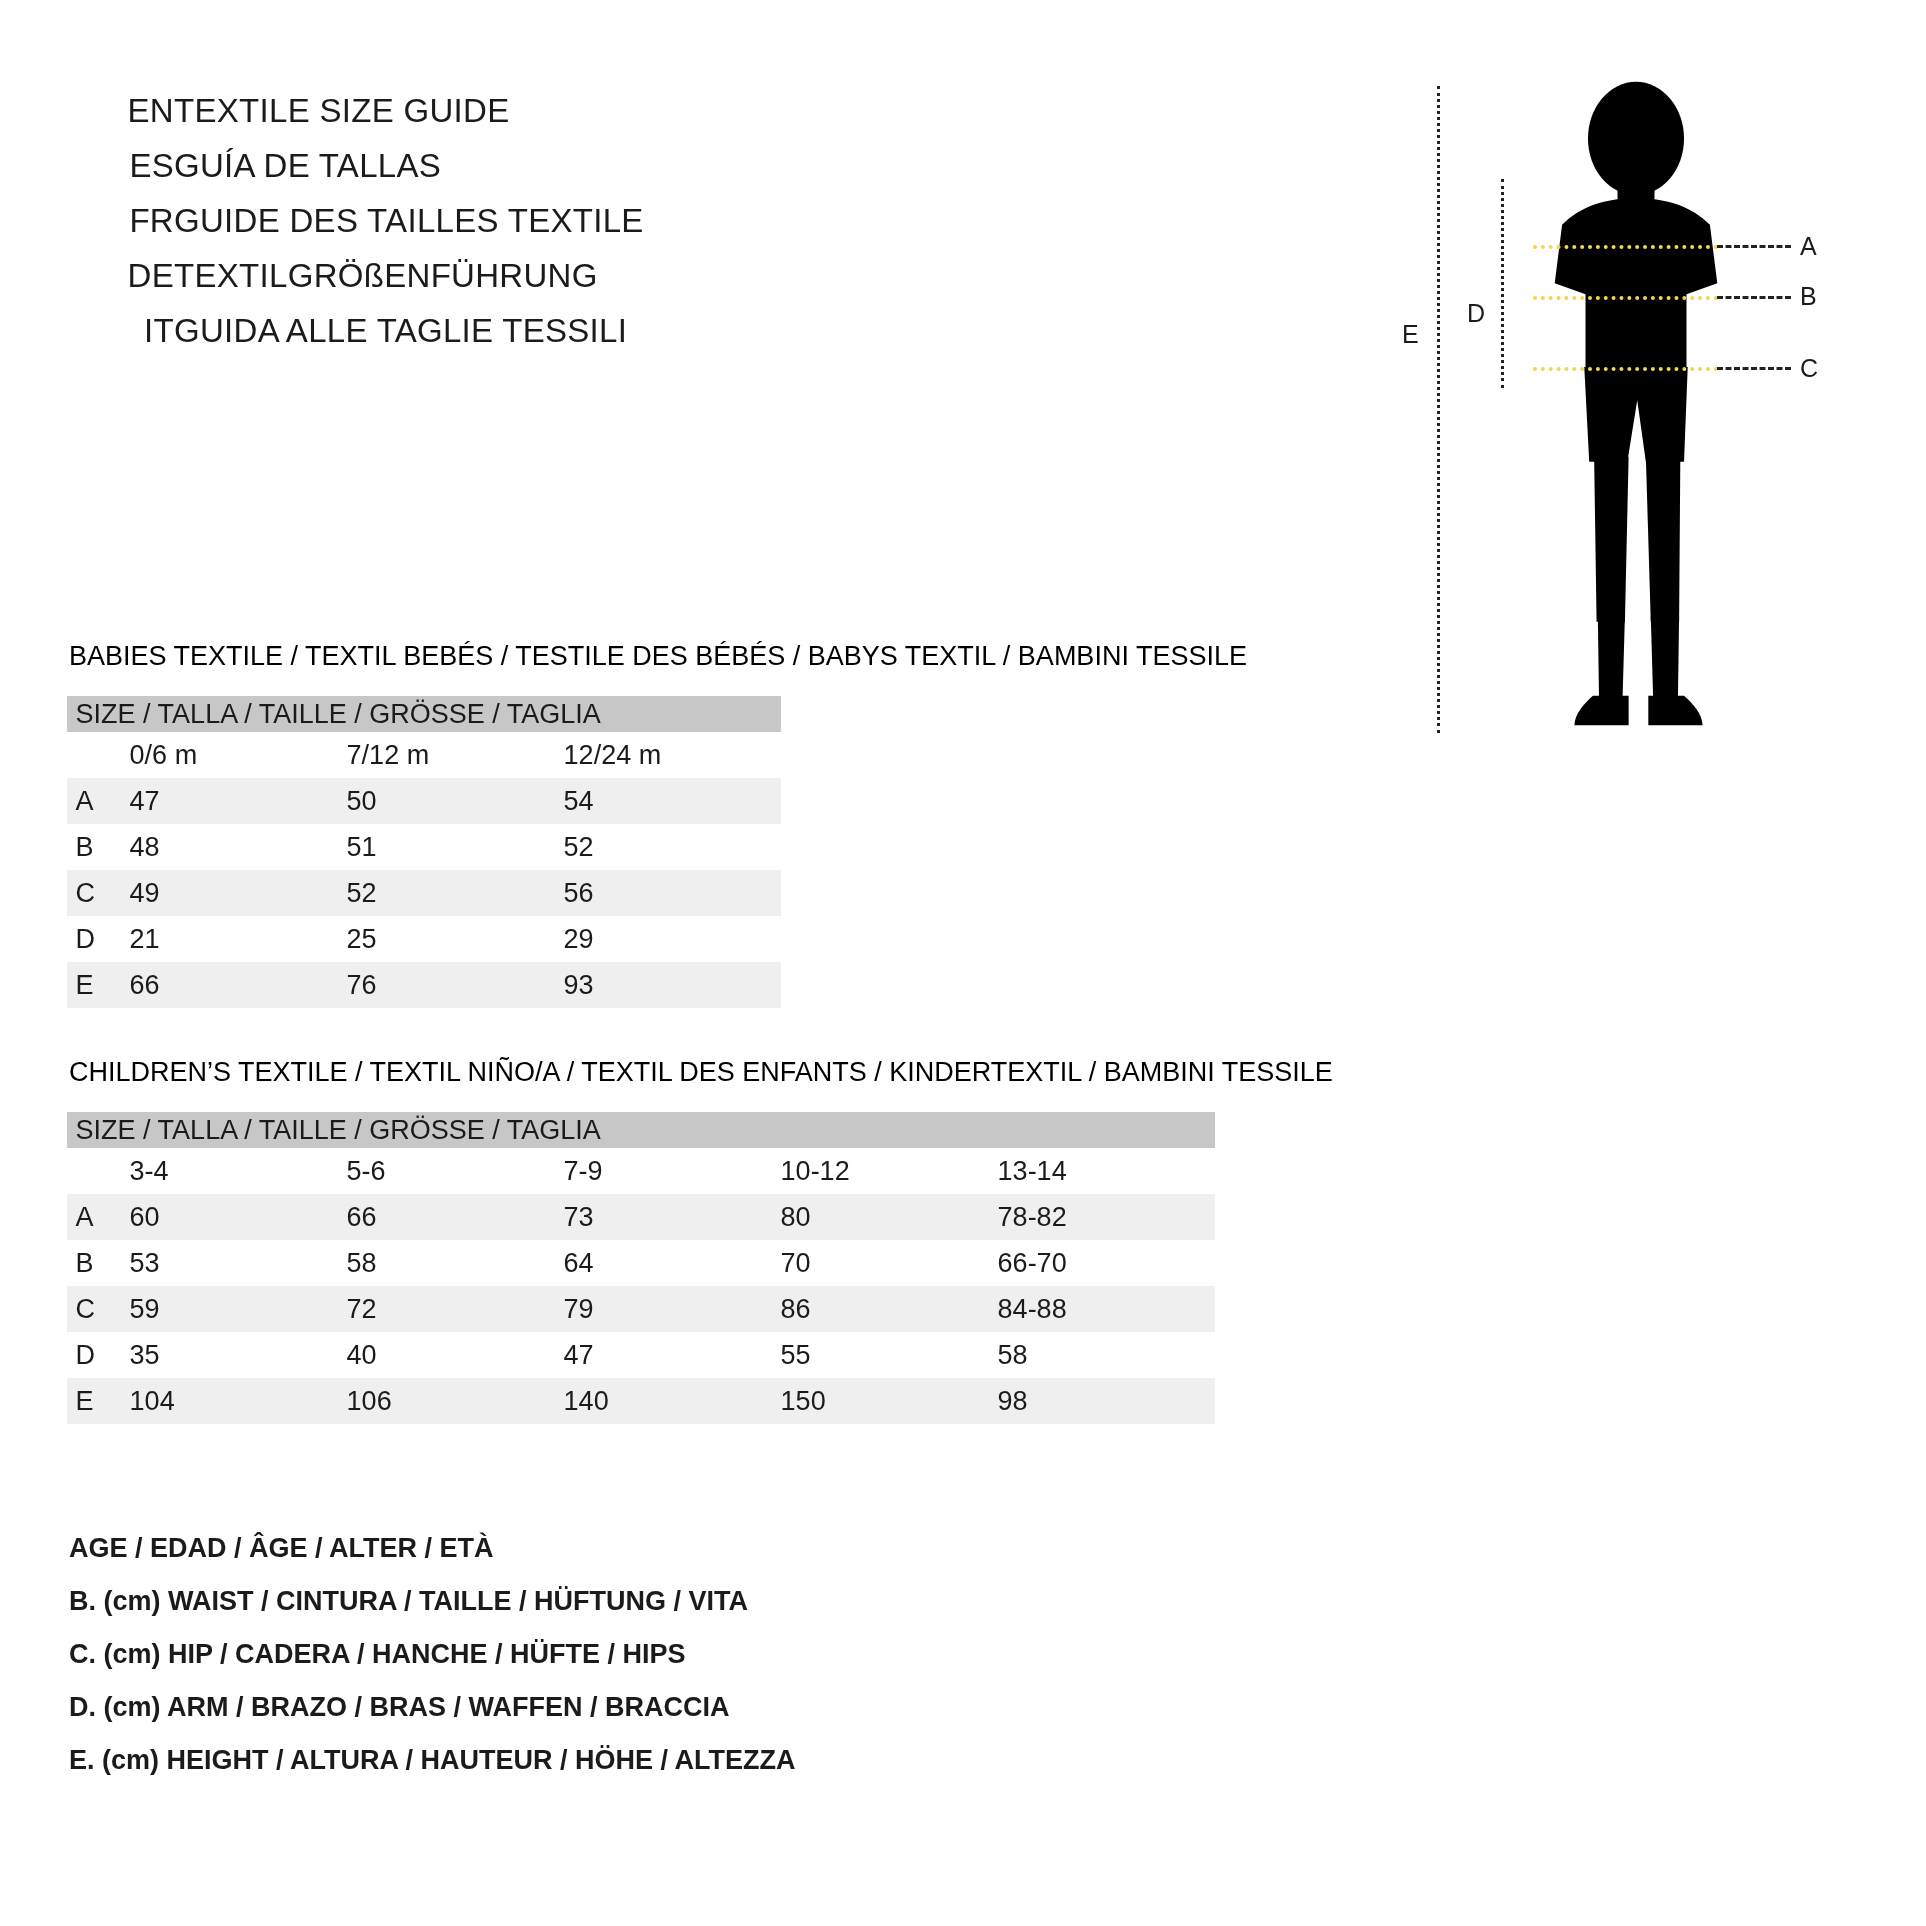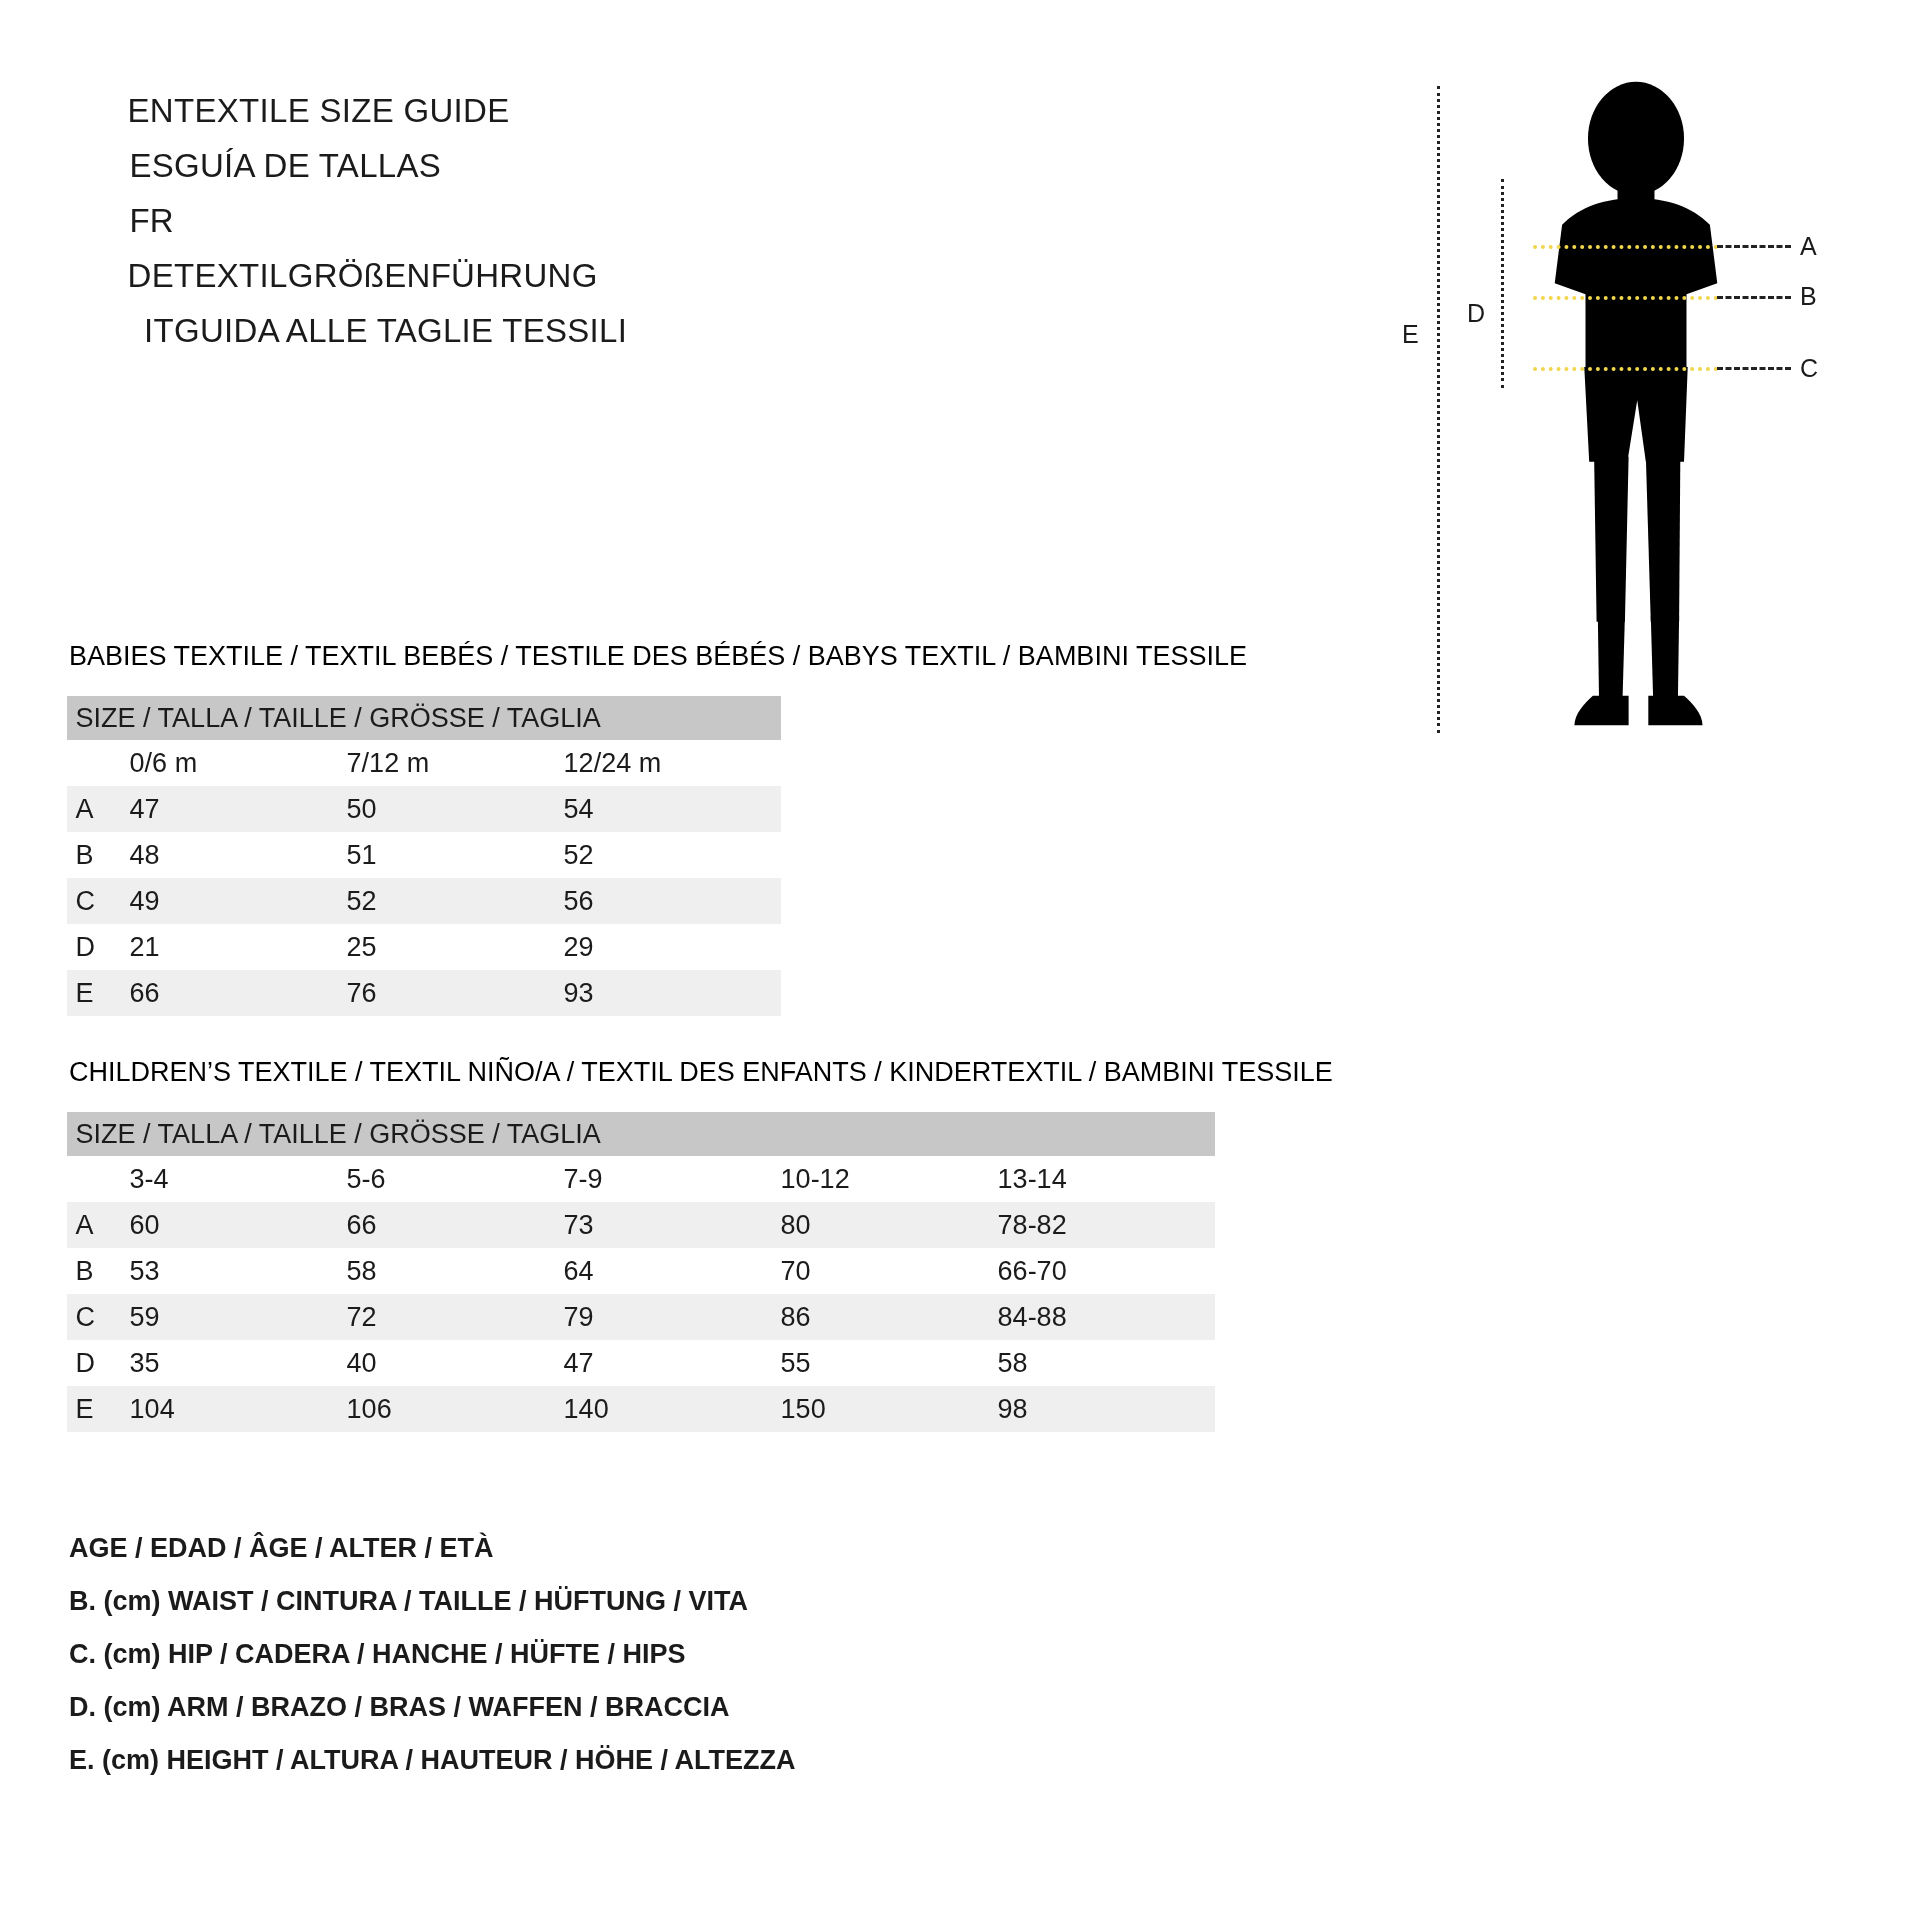--- a/index.html
+++ b/index.html
@@ -100,21 +100,21 @@
   .size-table td, .size-table th {
     padding: 0;
     font-weight: normal;
     text-align: left;
     height: 46px;
     vertical-align: middle;
   }
   .hdr-band td {
     background: #c7c7c7;
     font-size: 27px;
-    height: 44px;
+    height: 36px;
     padding-left: 8.6px;
   }
   .row-shade td {
     background: #efefef;
   }
   .row-plain td {
     background: #ffffff;
   }
   .col-label {
     width: 54px;
@@ -154,20 +154,21 @@
     <div class="lang-row">
       <div class="lang-code">EN</div>
       <div class="lang-text">TEXTILE SIZE GUIDE</div>
     </div>
     <div class="lang-row">
       <div class="lang-code">ES</div>
       <div class="lang-text">GUÍA DE TALLAS</div>
     </div>
     <div class="lang-row">
       <div class="lang-code">FR</div>
+      <div class="lang-text">GUIDE DES TAILLES TEXTILE</div>
     </div>
     <div class="lang-row">
       <div class="lang-code">DE</div>
       <div class="lang-text">TEXTILGRÖßENFÜHRUNG</div>
     </div>
     <div class="lang-row">
       <div class="lang-code">IT</div>
       <div class="lang-text">GUIDA ALLE TAGLIE TESSILI</div>
     </div>
   </div>

